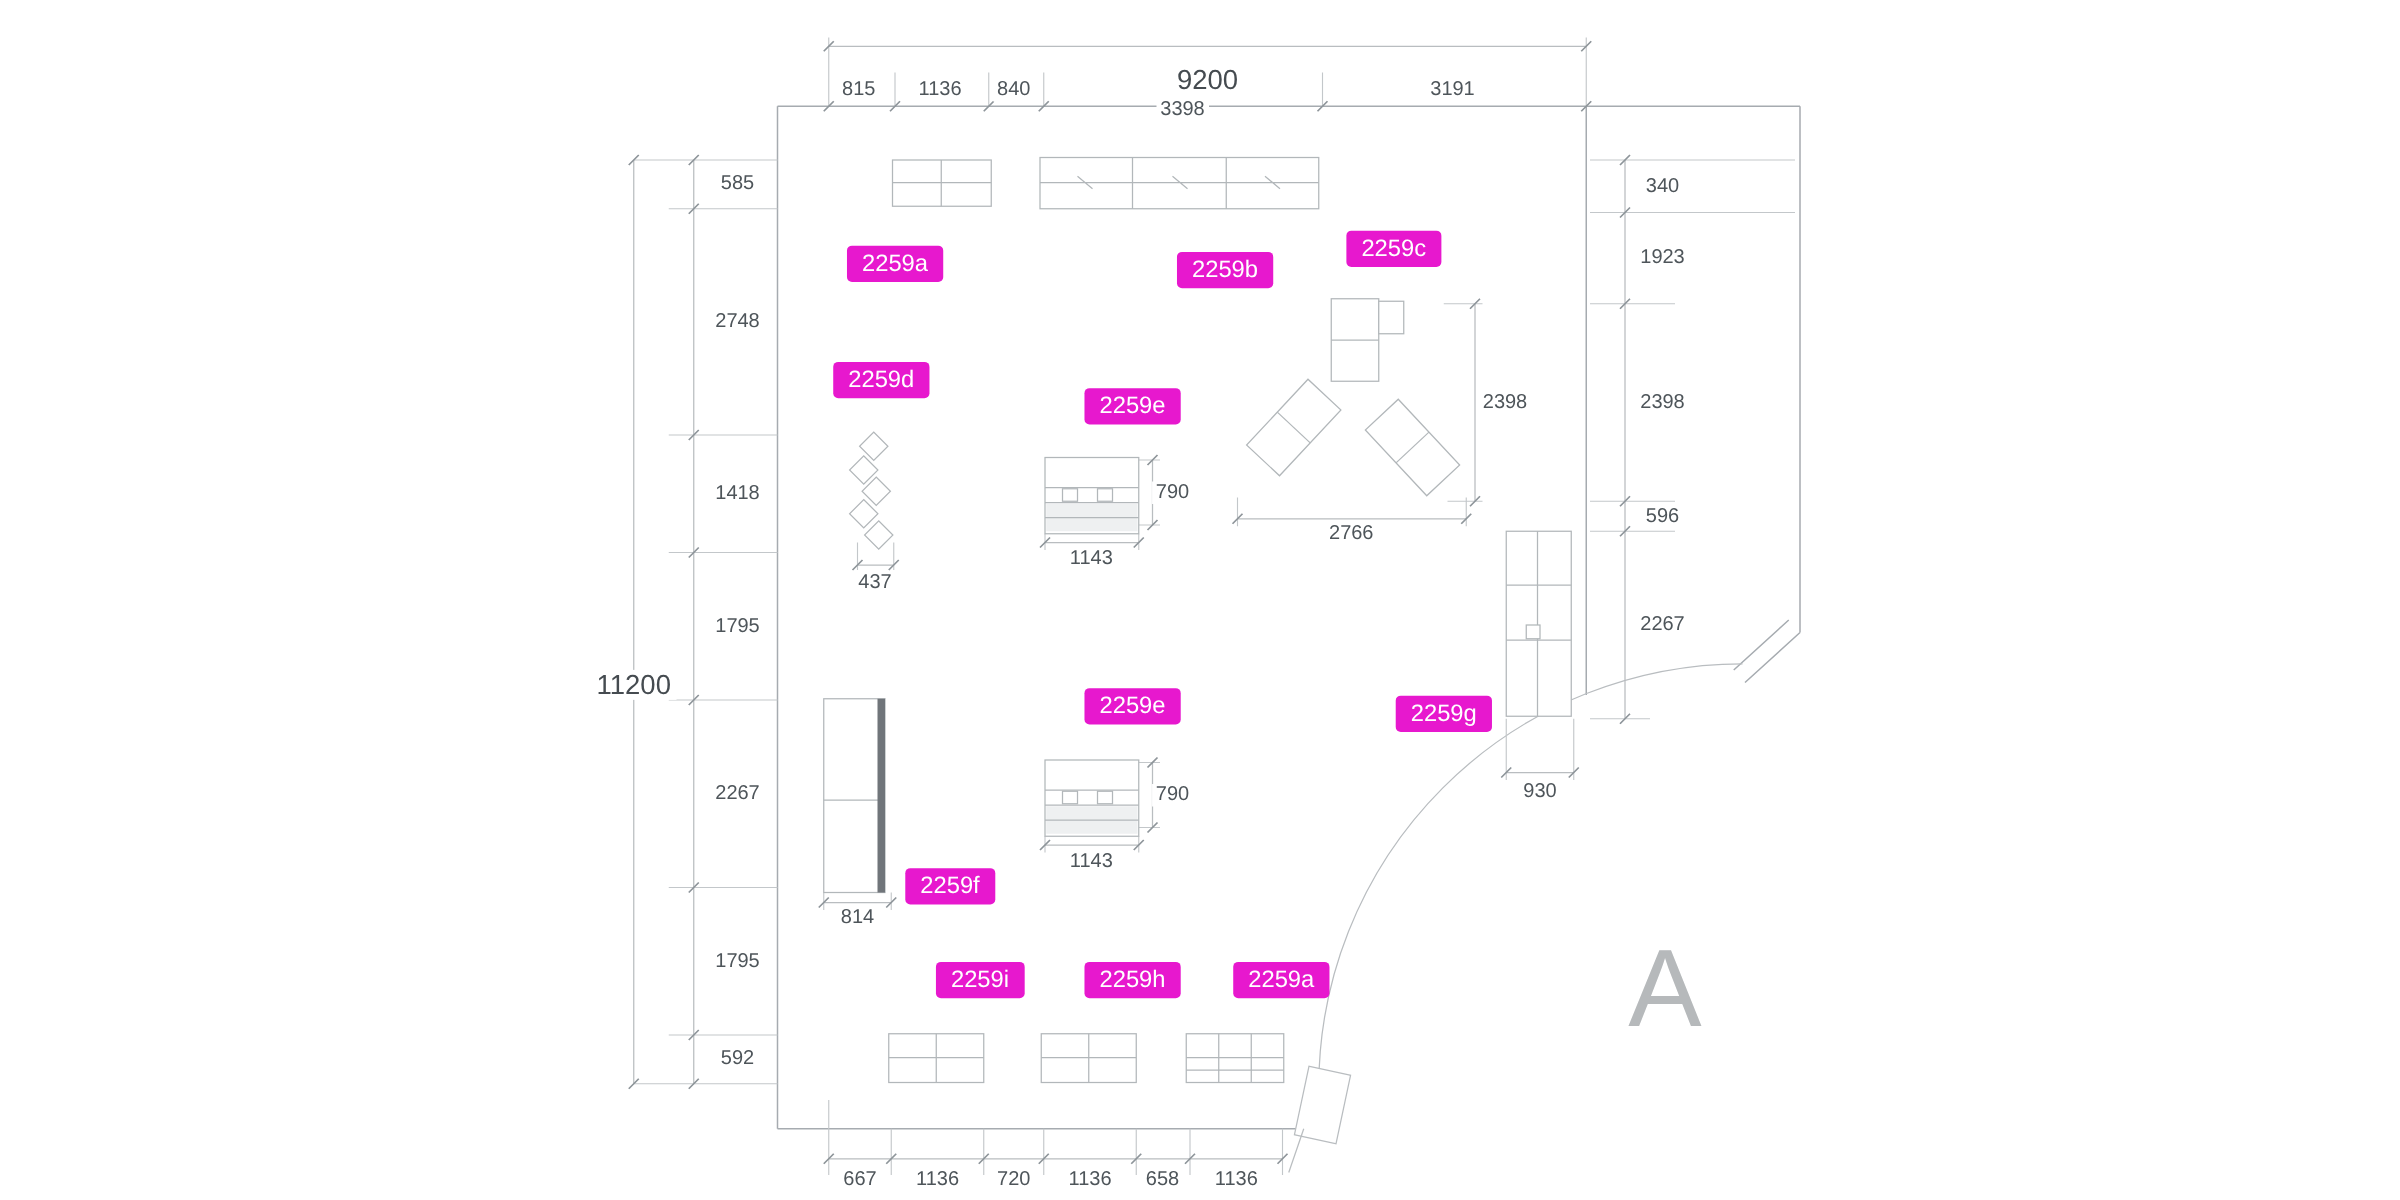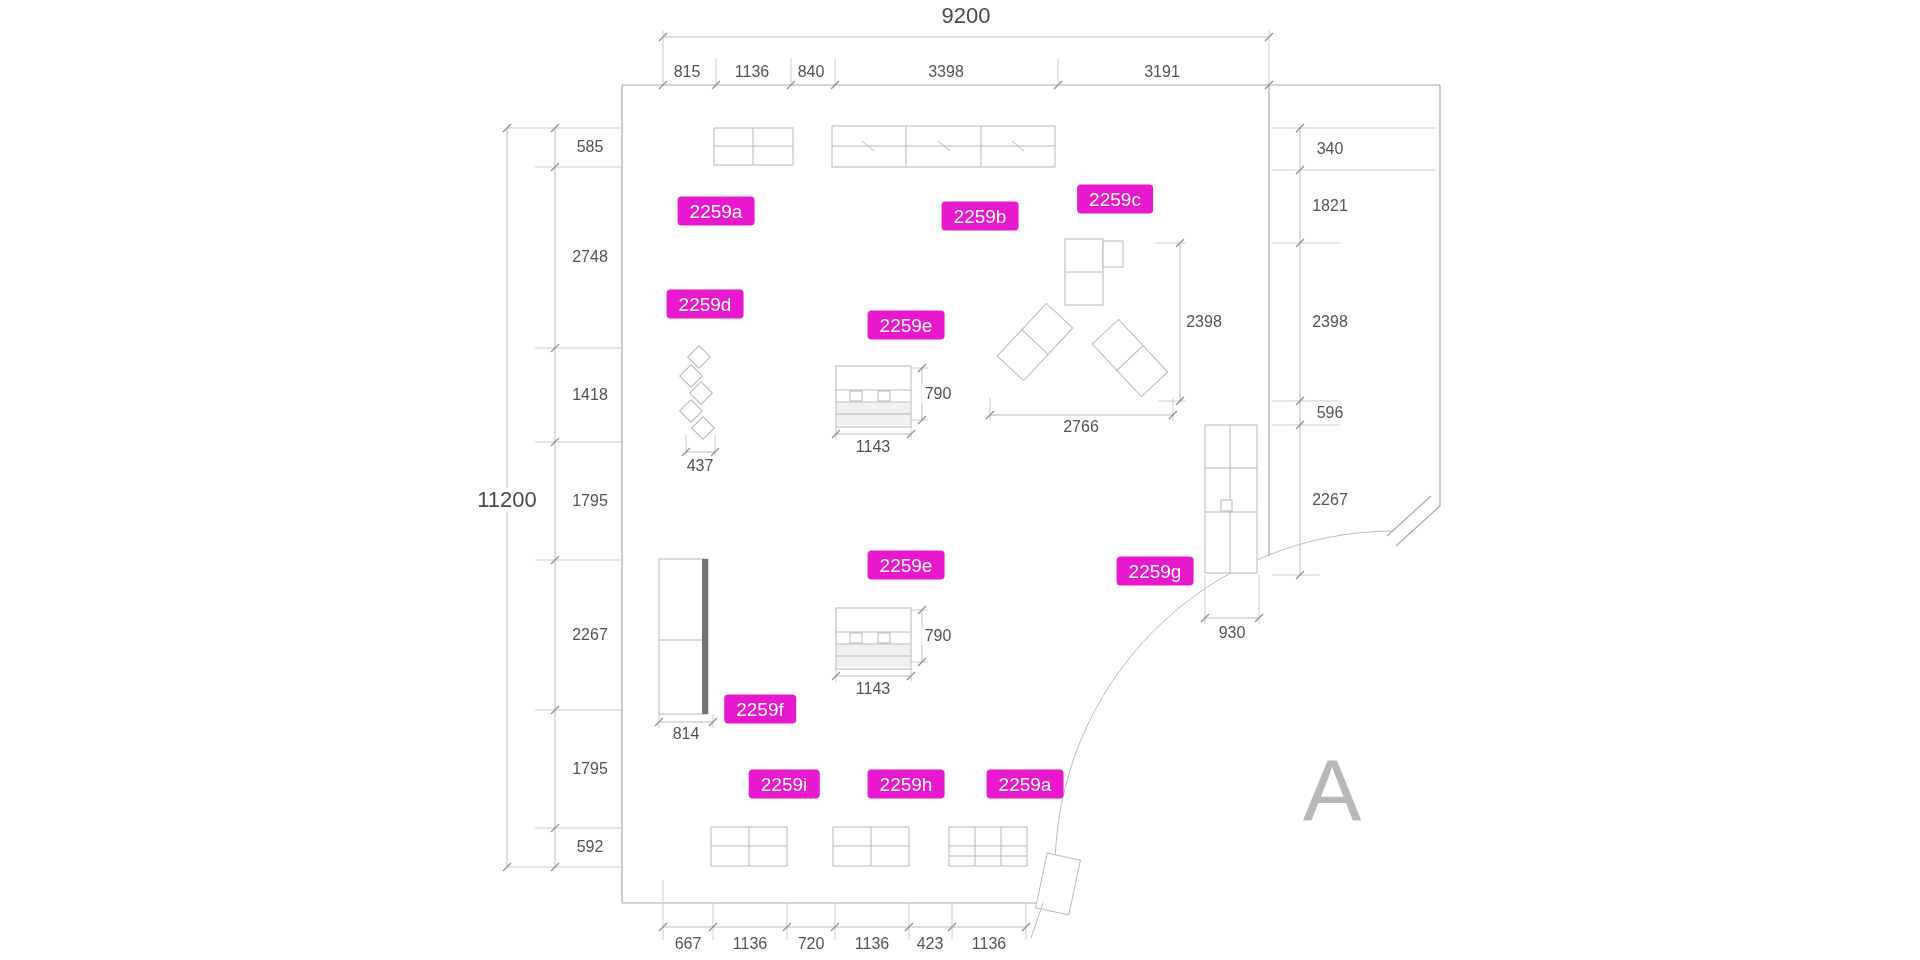--- a/index.html
+++ b/index.html
@@ -11,21 +11,21 @@
   svg .thin rect{stroke:#b9bdc0;stroke-width:1;}
   svg .ext path{stroke:#c3c7ca;stroke-width:0.9;fill:none;}
   svg .tick path{stroke:#8e959a;stroke-width:1.4;fill:none;}
   svg .furn rect{fill:#ffffff;stroke:#b2b7ba;stroke-width:1;}
   svg .furn path{stroke:#b2b7ba;stroke-width:1;fill:none;}
   svg .furn rect.fillLight{fill:#eef0f1;stroke:none;}
   svg .furn rect.dark{fill:#70757a;stroke:none;}
   .dim{position:absolute;transform:translate(-50%,-50%);font-size:16px;color:#4e555a;
        background:#ffffff;padding:0 3px;line-height:1.1;white-space:nowrap;}
   .dim-big{position:absolute;transform:translate(-50%,-50%);font-size:22px;color:#454b50;
-       background:#ffffff;padding:0 4px;line-height:1.1;white-space:nowrap;}
+       background:#ffffff;padding:0 4px;line-height:1.1;white-space:nowrap;margin-top:48px;}
   .tag{position:absolute;transform:translate(-50%,-50%);background:#e718ce;color:#ffffff;
        font-size:19px;line-height:1;padding:5px 12px;border-radius:4px;white-space:nowrap;}
   .sheet-letter{position:absolute;transform:translate(-50%,-50%);font-size:88px;color:#b6b9bb;
        font-weight:400;line-height:1;}
 </style>
 </head>
 <body>
 
 <div class="canvas">
 
@@ -158,42 +158,42 @@
       <path d="M949,846 H1027 M975,827 V866 M1001,827 V866 M949,856 H1027"></path>
     </g>
   </svg>
 
   <div class="dim-big" style="left:966px;top:16px">9200</div>
   <div class="dim-big" style="left:507px;top:500px">11200</div>
 
   <div class="dim" style="left:687px;top:72px">815</div>
   <div class="dim" style="left:752px;top:72px">1136</div>
   <div class="dim" style="left:811px;top:72px">840</div>
-  <div class="dim" style="left:946px;top:72px">3398</div>
+  <div class="dim" style="left:946px;top:88px">3398</div>
   <div class="dim" style="left:1162px;top:72px">3191</div>
 
   <div class="dim" style="left:590px;top:147px">585</div>
   <div class="dim" style="left:590px;top:257px">2748</div>
   <div class="dim" style="left:590px;top:395px">1418</div>
   <div class="dim" style="left:590px;top:501px">1795</div>
   <div class="dim" style="left:590px;top:635px">2267</div>
   <div class="dim" style="left:590px;top:769px">1795</div>
   <div class="dim" style="left:590px;top:847px">592</div>
 
   <div class="dim" style="left:1330px;top:149px">340</div>
-  <div class="dim" style="left:1330px;top:206px">1821</div>
+  <div class="dim" style="left:1330px;top:206px">1923</div>
   <div class="dim" style="left:1330px;top:322px">2398</div>
   <div class="dim" style="left:1330px;top:413px">596</div>
   <div class="dim" style="left:1330px;top:500px">2267</div>
 
   <div class="dim" style="left:688px;top:944px">667</div>
   <div class="dim" style="left:750px;top:944px">1136</div>
   <div class="dim" style="left:811px;top:944px">720</div>
   <div class="dim" style="left:872px;top:944px">1136</div>
-  <div class="dim" style="left:930px;top:944px">423</div>
+  <div class="dim" style="left:930px;top:944px">658</div>
   <div class="dim" style="left:989px;top:944px">1136</div>
 
   <div class="dim" style="left:700px;top:466px">437</div>
   <div class="dim" style="left:938px;top:394px">790</div>
   <div class="dim" style="left:873px;top:447px">1143</div>
   <div class="dim" style="left:1204px;top:322px">2398</div>
   <div class="dim" style="left:1081px;top:427px">2766</div>
   <div class="dim" style="left:938px;top:636px">790</div>
   <div class="dim" style="left:873px;top:689px">1143</div>
   <div class="dim" style="left:686px;top:734px">814</div>

